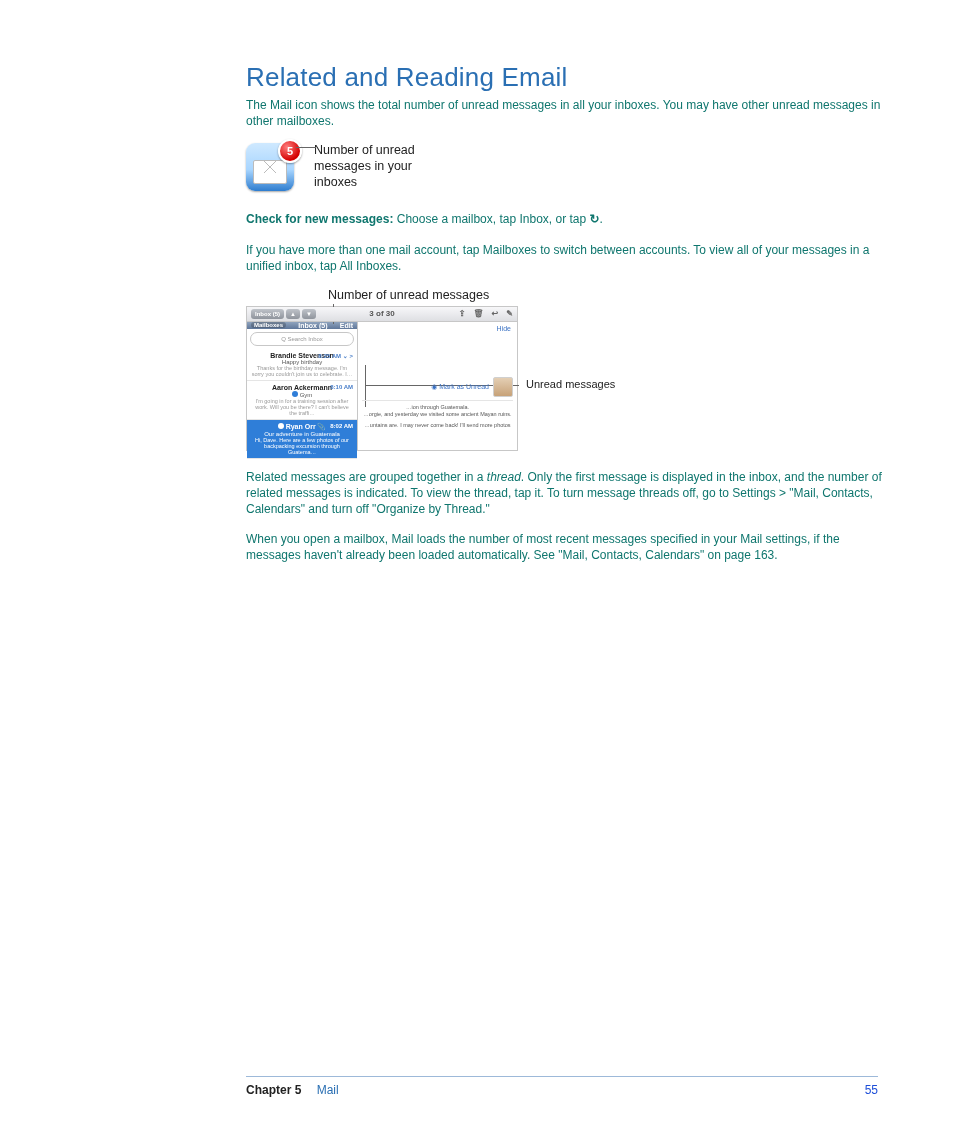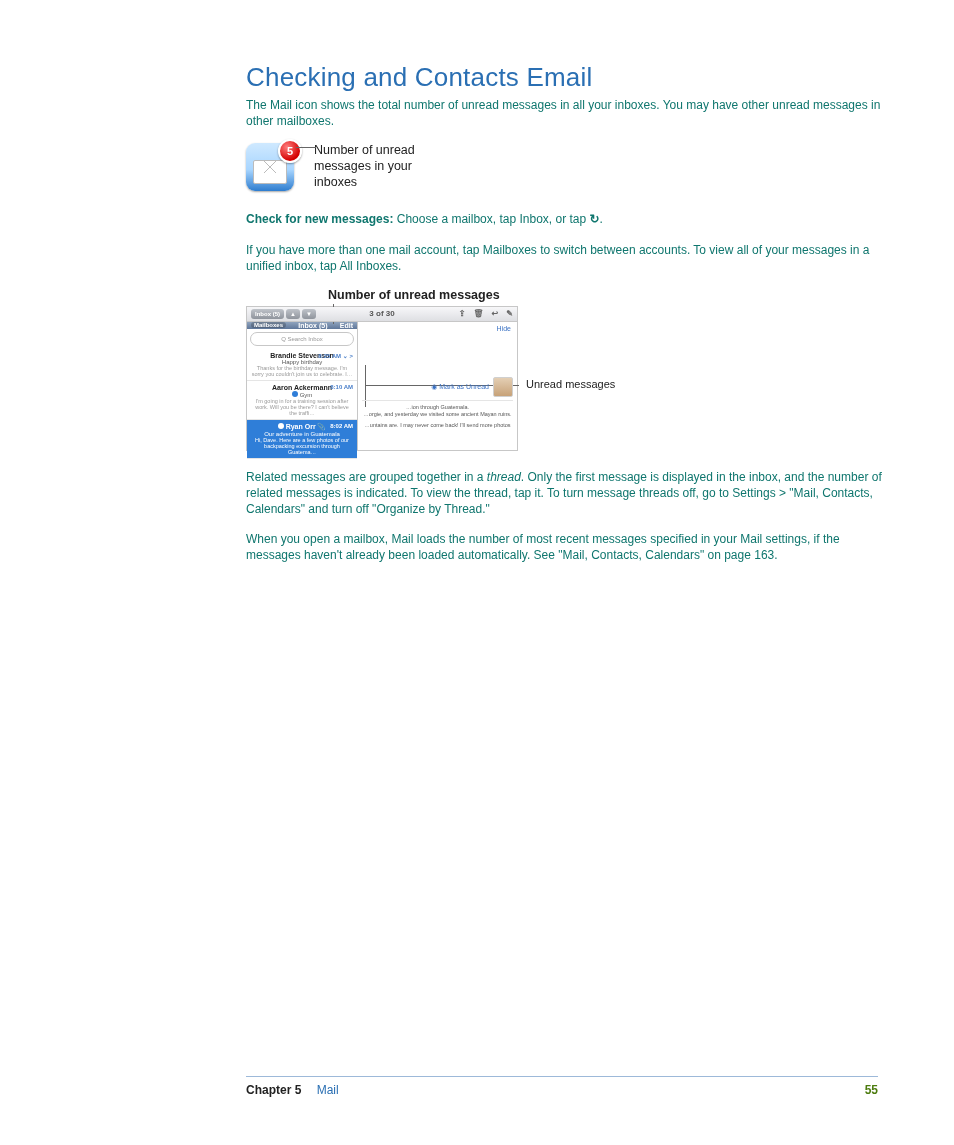--- a/index.html
+++ b/index.html
@@ -113,21 +113,20 @@
 
   
   .figure2-wrap {
     margin: 0 0 18px 0;
   }
   .fig2-caption-top {
     font-size: 12.5px;
     line-height: 1.25;
     margin-left: 82px;
     margin-bottom: 2px;
-    font-weight: bold;
   }
   .fig2-row {
     display: flex;
     align-items: flex-start;
     text-align: center;
   }
   .ipad-shot {
     width: 270px;
     border: 1px solid #c7c7c7;
     background: #fff;
@@ -311,29 +310,29 @@
     display: flex;
     justify-content: space-between;
     font-size: 12px;
   }
   .footer .left {
     color: #222;
   }
   .footer .left .chap { font-weight: 700; }
   .footer .left .title { color: #2a6fb3; margin-left: 12px; }
   .footer .right {
-    color: #4d7c0f;
-    font-weight: 700;
+    color: #1d4ed8;
+    font-weight: 400;
   }
 </style>
 </head>
 <body>
 
 <div class="page">
-  <h1 class="section-heading">Checking and Contacts Email</h1>
+  <h1 class="section-heading">Related and Reading Email</h1>
 
   <p>The Mail icon shows the total number of unread messages in all your inboxes. You may have other unread messages in other mailboxes.</p>
 
   <div class="icon-row">
     <div class="mail-icon-wrap">
       <div class="mail-icon">
         <div class="env"></div>
       </div>
       <div class="badge">5</div>
       <div class="badge-leader"></div>

